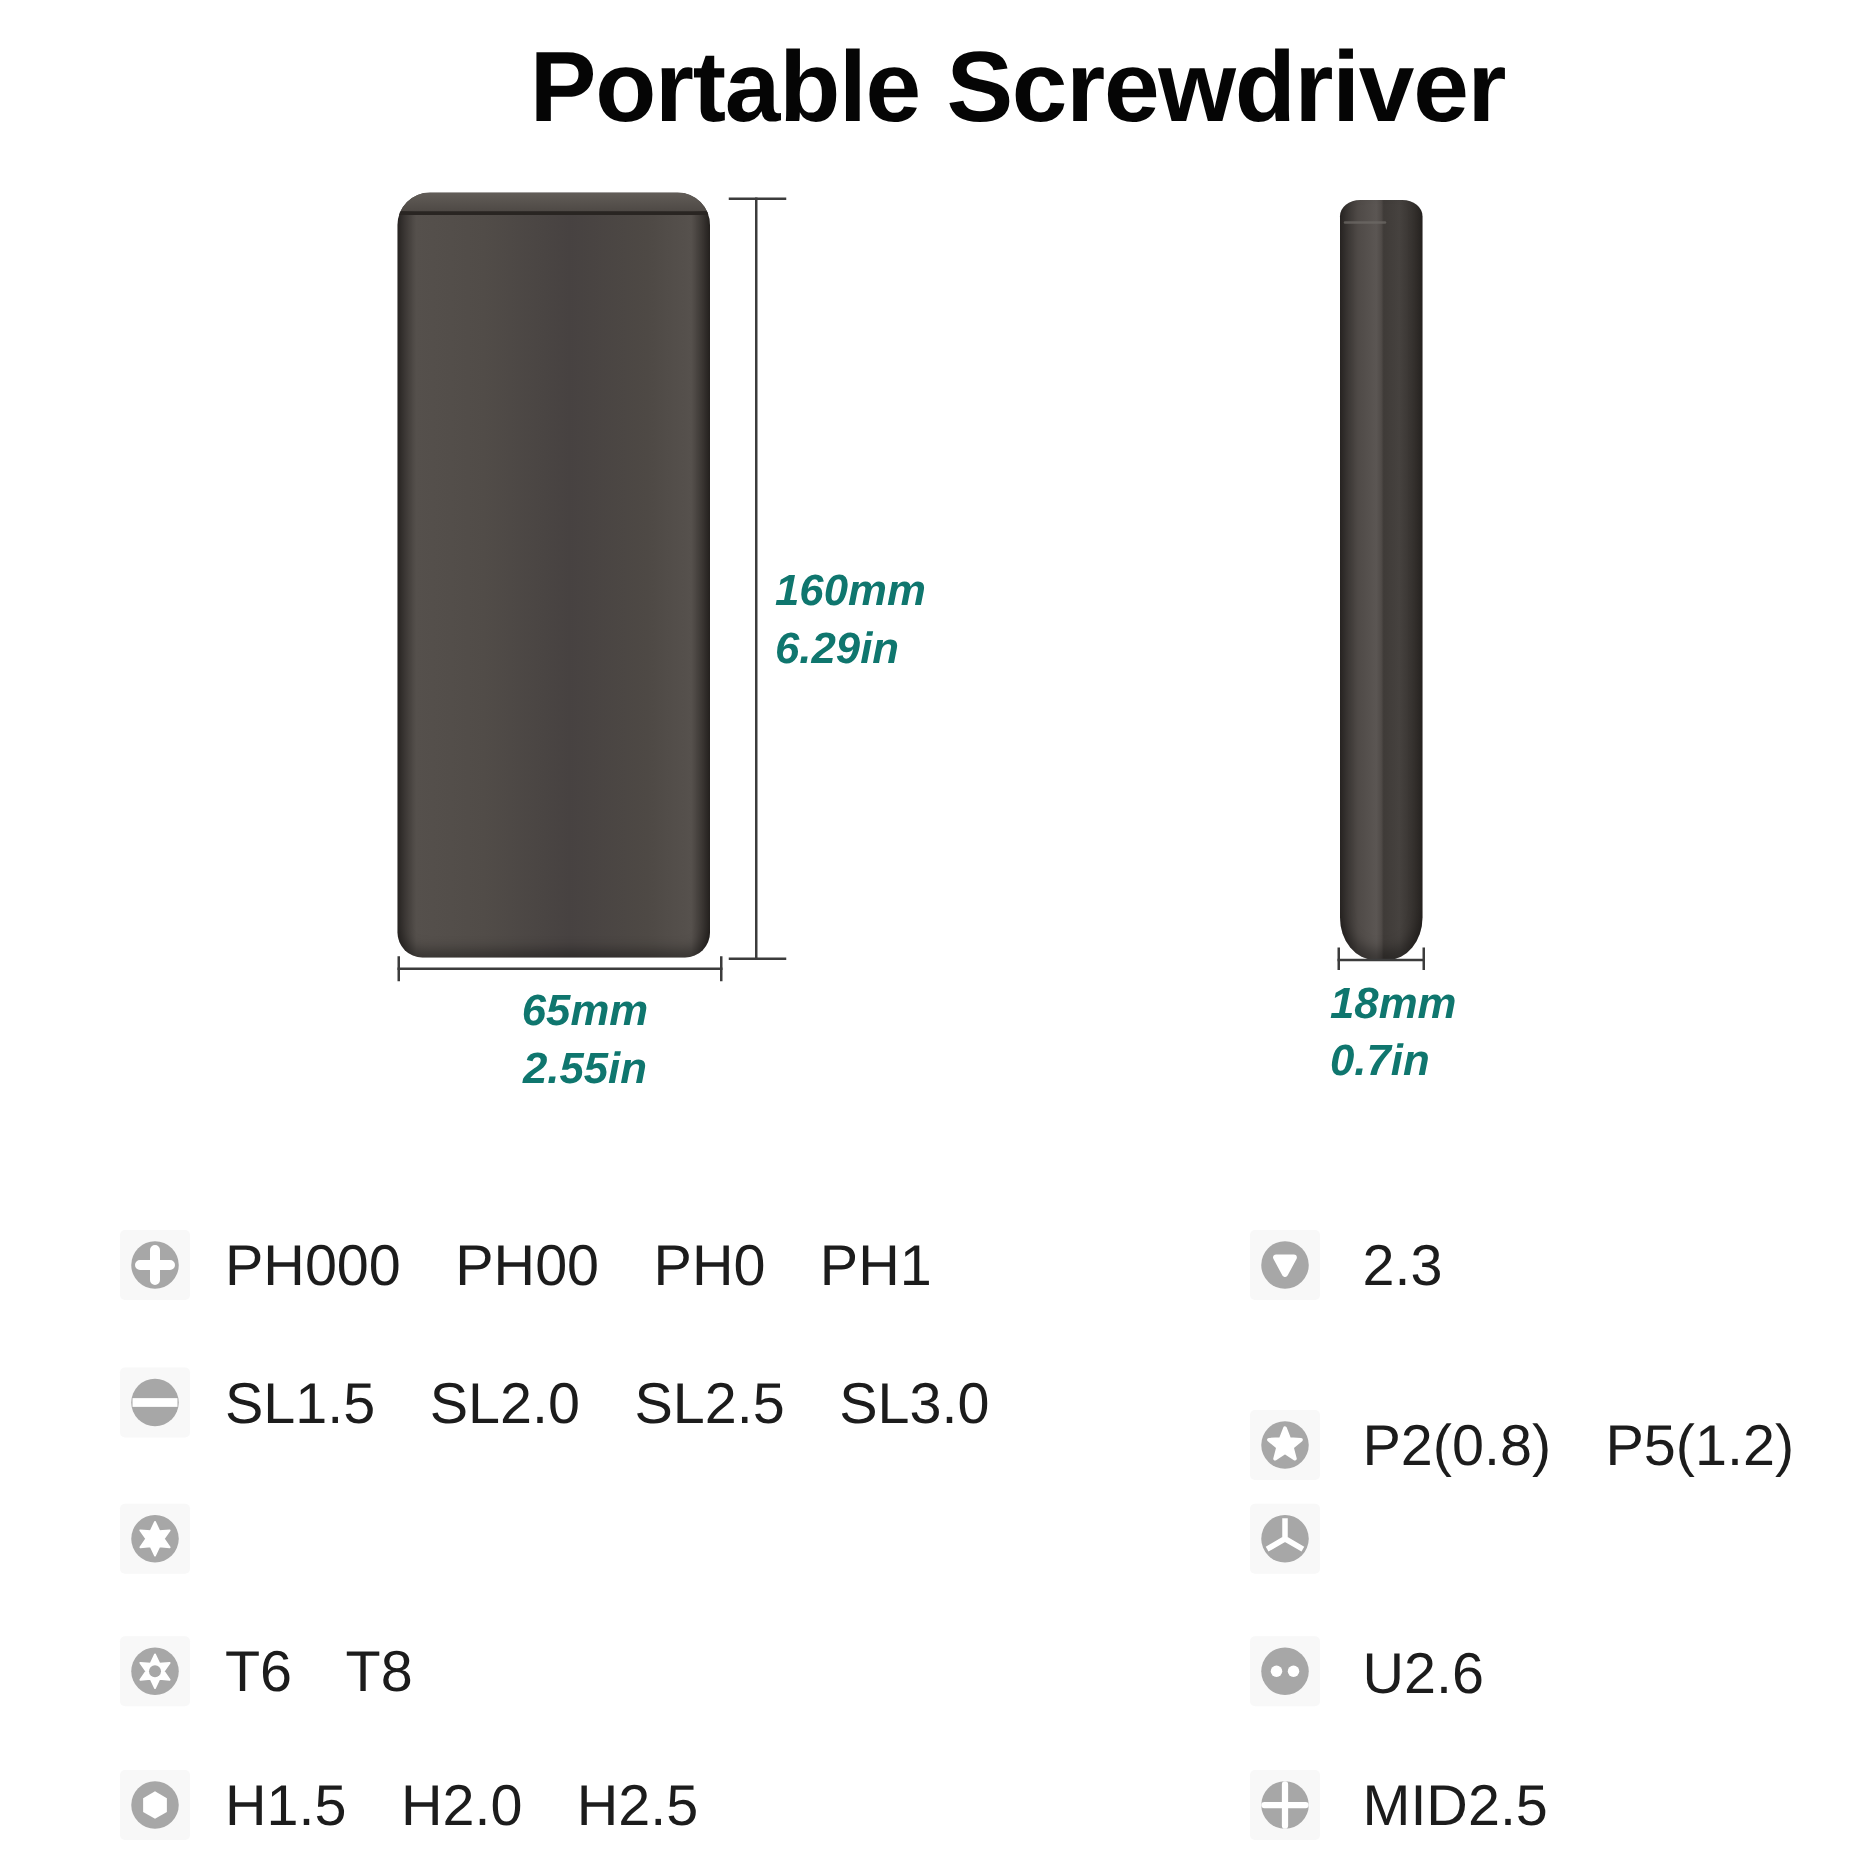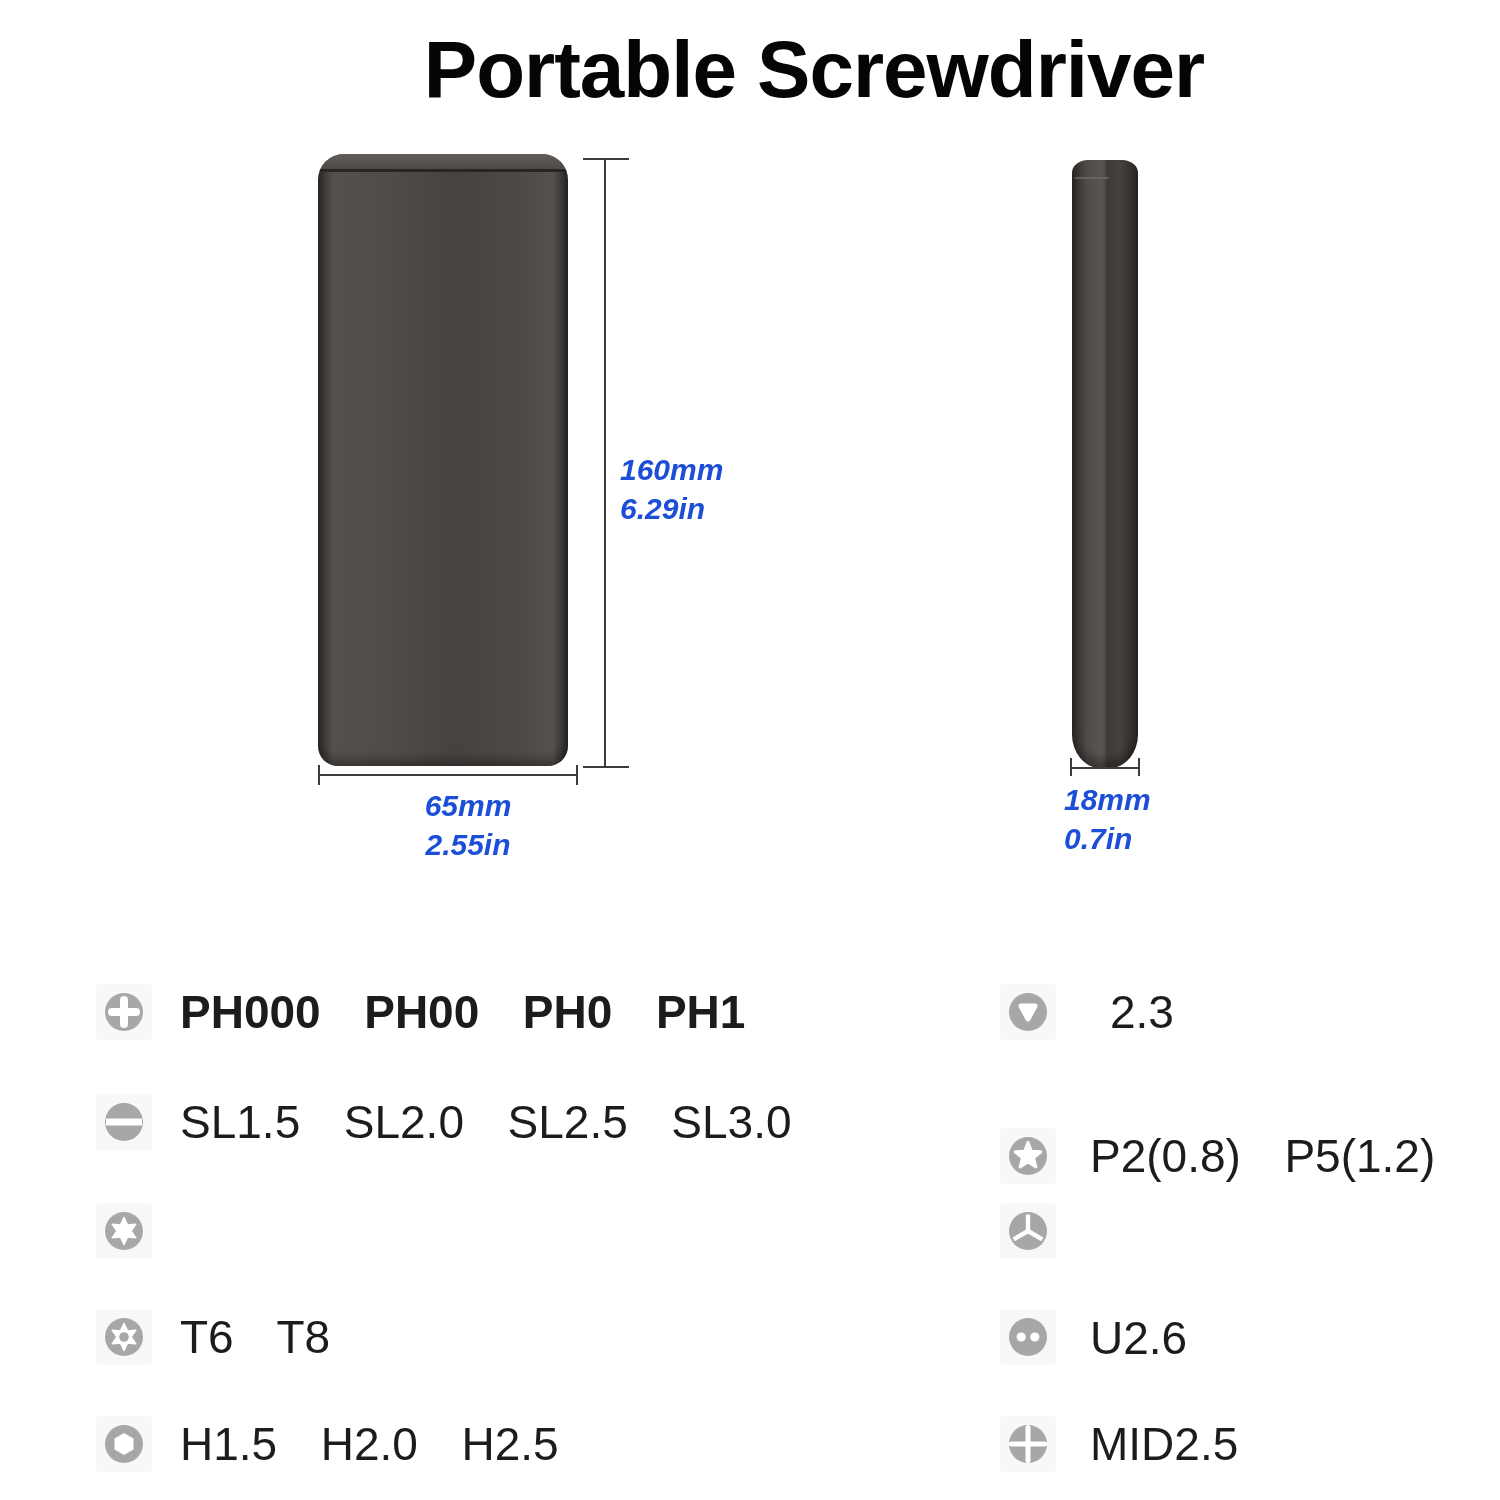--- a/index.html
+++ b/index.html
@@ -37,21 +37,21 @@
     box-shadow:inset 0 -8px 10px rgba(0,0,0,.35);
   }
   .side-seam{
     position:absolute;top:17px;left:3px;width:34px;height:2px;
     background:#6e6965;opacity:.75;border-radius:2px;
   }
 
   
   .dim{background:#3c3c3c;}
   .dim-label{
-    font-size:30px;font-weight:bold;font-style:italic;color:#1d4ed8;line-height:1.3;
+    font-size:35px;font-weight:bold;font-style:italic;color:#0f766e;line-height:1.3;
   }
   .dim-label .ln{display:block;}
   .center{text-align:center;}
 
   
   .bit-row{position:absolute;height:56px;display:flex;align-items:center;}
   .bit-row.left{left:96px;}
   .bit-row.right{left:1000px;}
   .bit-tile{
     width:56px;height:56px;background:#f8f8f8;border-radius:4px;
@@ -93,21 +93,21 @@
 </div>
 
 <div class="abs dim" style="left:1070px;top:758px;width:2px;height:18px;"></div>
 <div class="abs dim" style="left:1070px;top:767px;width:70px;height:2px;"></div>
 <div class="abs dim" style="left:1138px;top:758px;width:2px;height:18px;"></div>
 <div class="abs dim-label" style="left:1064px;top:780px;">
   <span class="ln">18mm</span>
   <span class="ln">0.7in</span>
 </div>
 
-<div class="bit-row left" style="top:984px;font-weight:bold;">
+<div class="bit-row left" style="top:984px;">
   <span class="bit-tile">
     <svg width="40" height="40" viewBox="0 0 40 40">
       <circle cx="20" cy="20" r="19" fill="#a7a7a7"></circle>
       <path d="M20 8 V32 M8 20 H32" stroke="#ffffff" stroke-width="8" stroke-linecap="round"></path>
     </svg>
   </span>
   <span class="bit-label">PH000  PH00  PH0  PH1</span>
 </div>
 
 <div class="bit-row left" style="top:1094px;">
@@ -143,21 +143,21 @@
 <div class="bit-row left" style="top:1416px;">
   <span class="bit-tile">
     <svg width="40" height="40" viewBox="0 0 40 40">
       <circle cx="20" cy="20" r="19" fill="#a7a7a7"></circle>
       <polygon points="20,9 29.5,14.5 29.5,25.5 20,31 10.5,25.5 10.5,14.5" fill="#ffffff"></polygon>
     </svg>
   </span>
   <span class="bit-label">H1.5  H2.0  H2.5</span>
 </div>
 
-<div class="bit-row right" style="top:984px;gap:20px;">
+<div class="bit-row right" style="top:984px;">
   <span class="bit-tile">
     <svg width="40" height="40" viewBox="0 0 40 40">
       <circle cx="20" cy="20" r="19" fill="#a7a7a7"></circle>
       <path d="M13 14 H27 L20 27 Z" fill="#ffffff" stroke="#ffffff" stroke-width="5" stroke-linejoin="round"></path>
     </svg>
   </span>
   <span class="bit-label">2.3</span>
 </div>
 
 <div class="bit-row right" style="top:1128px;">

